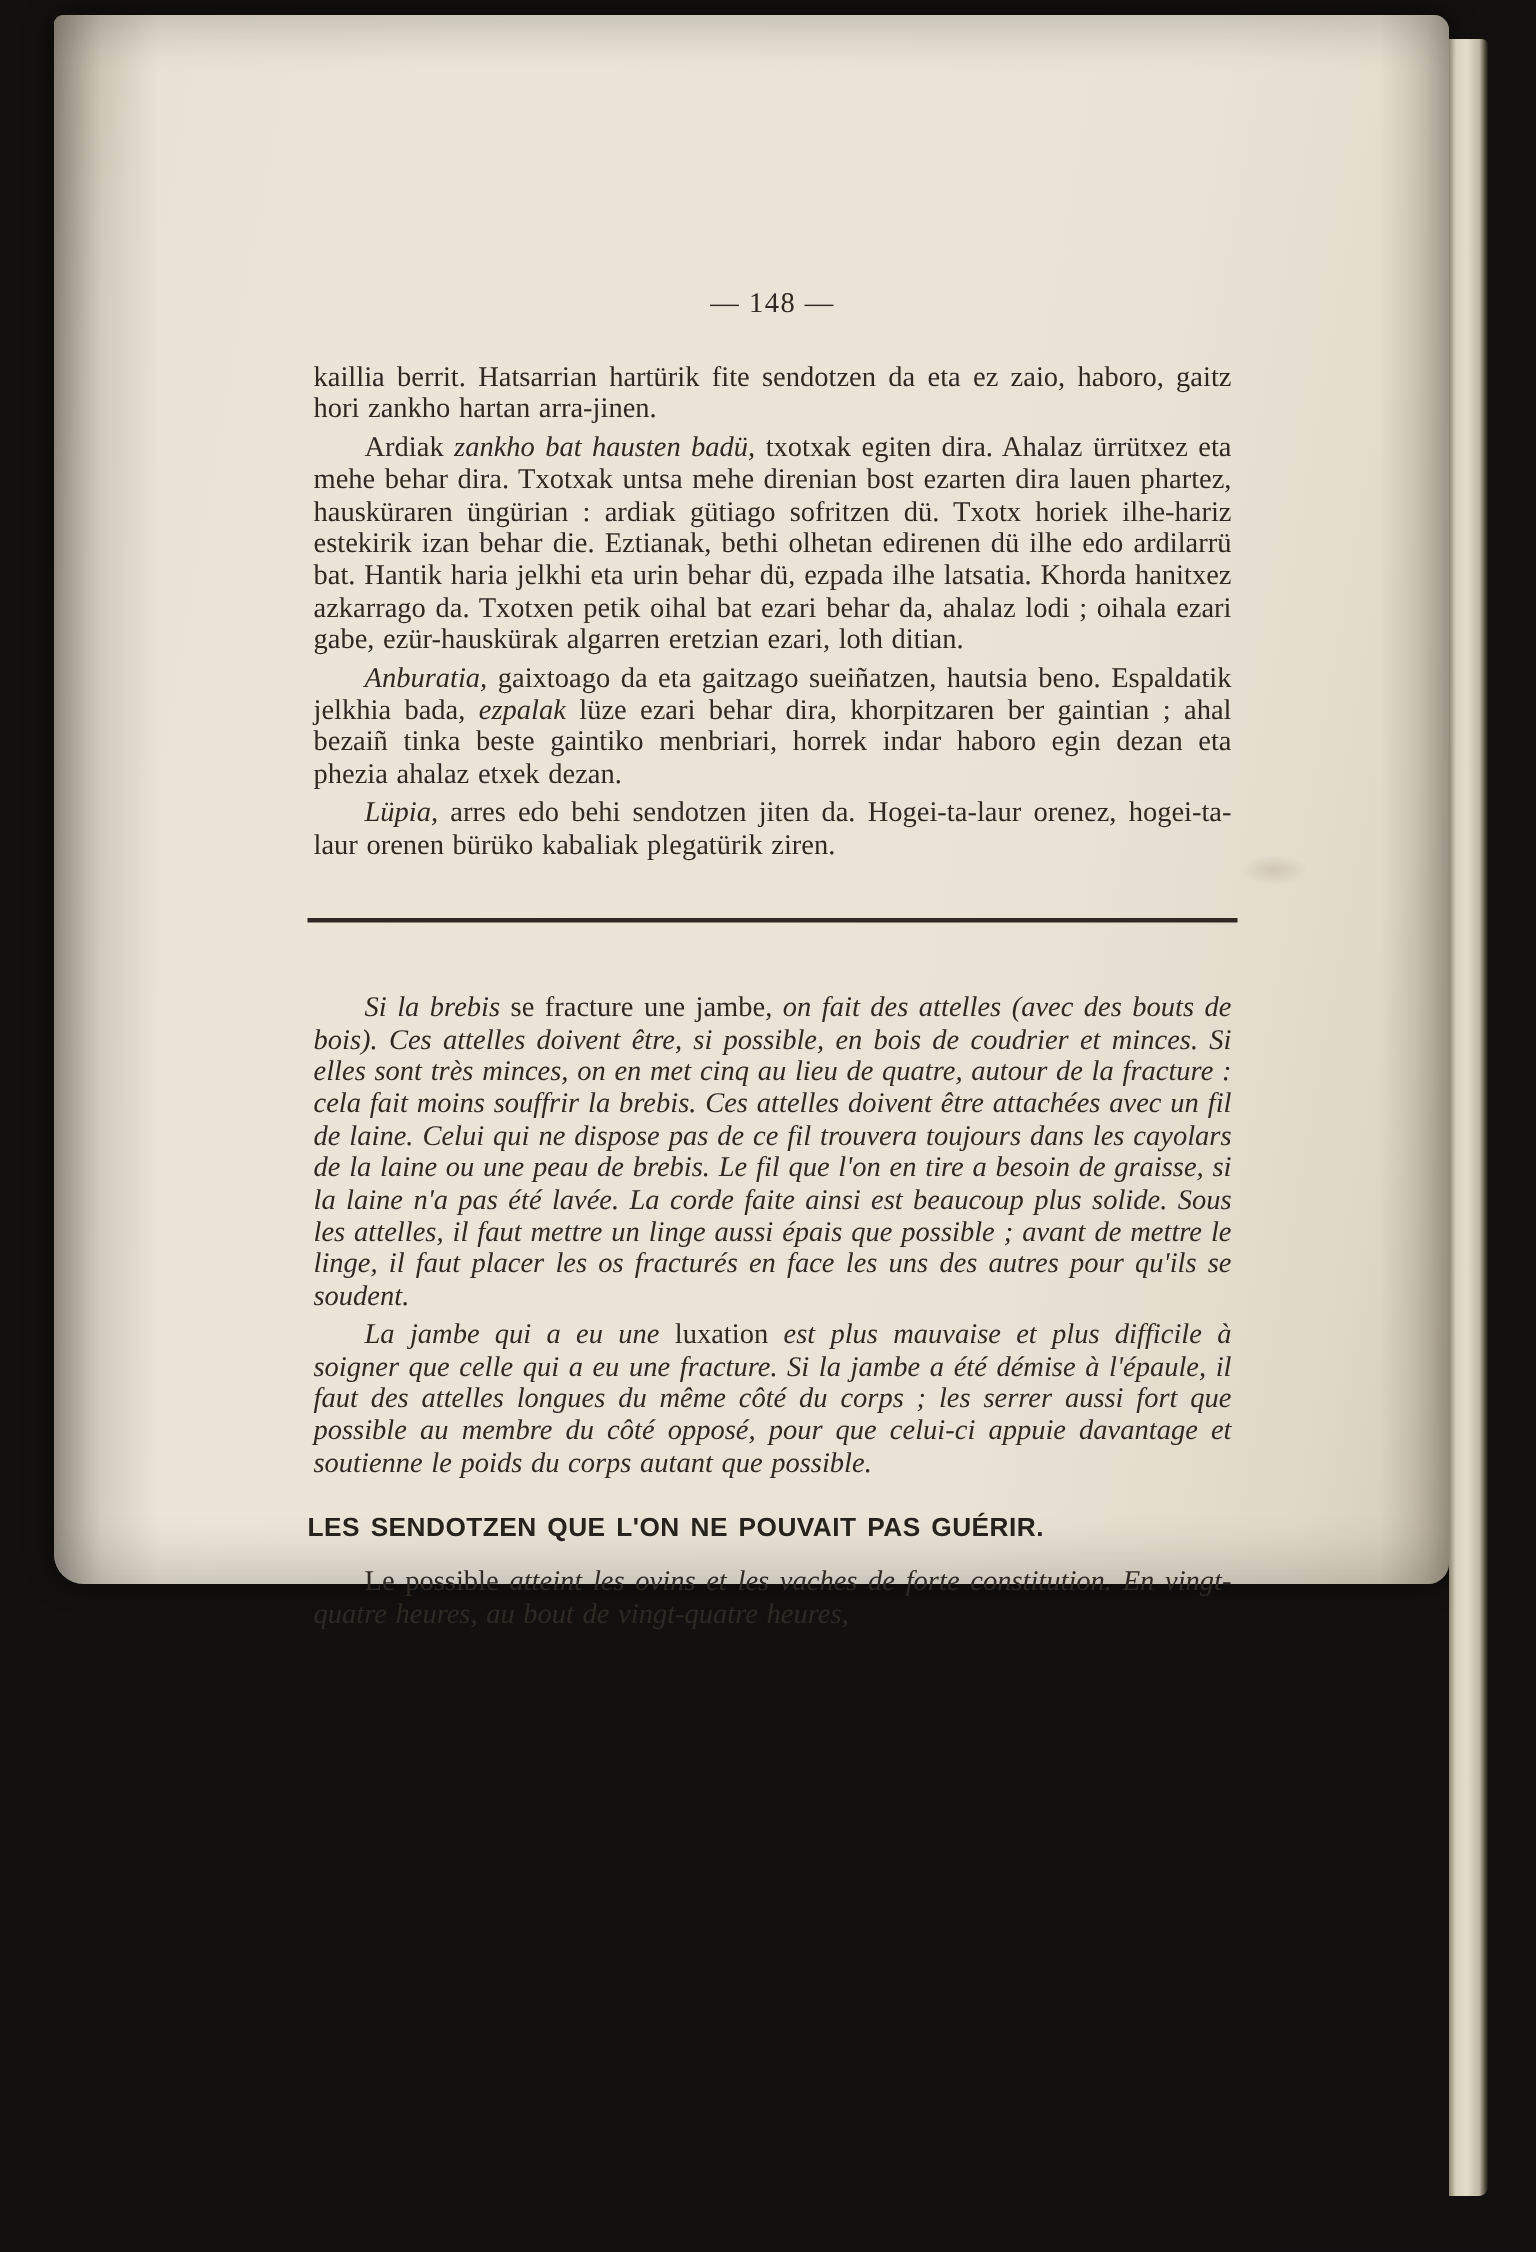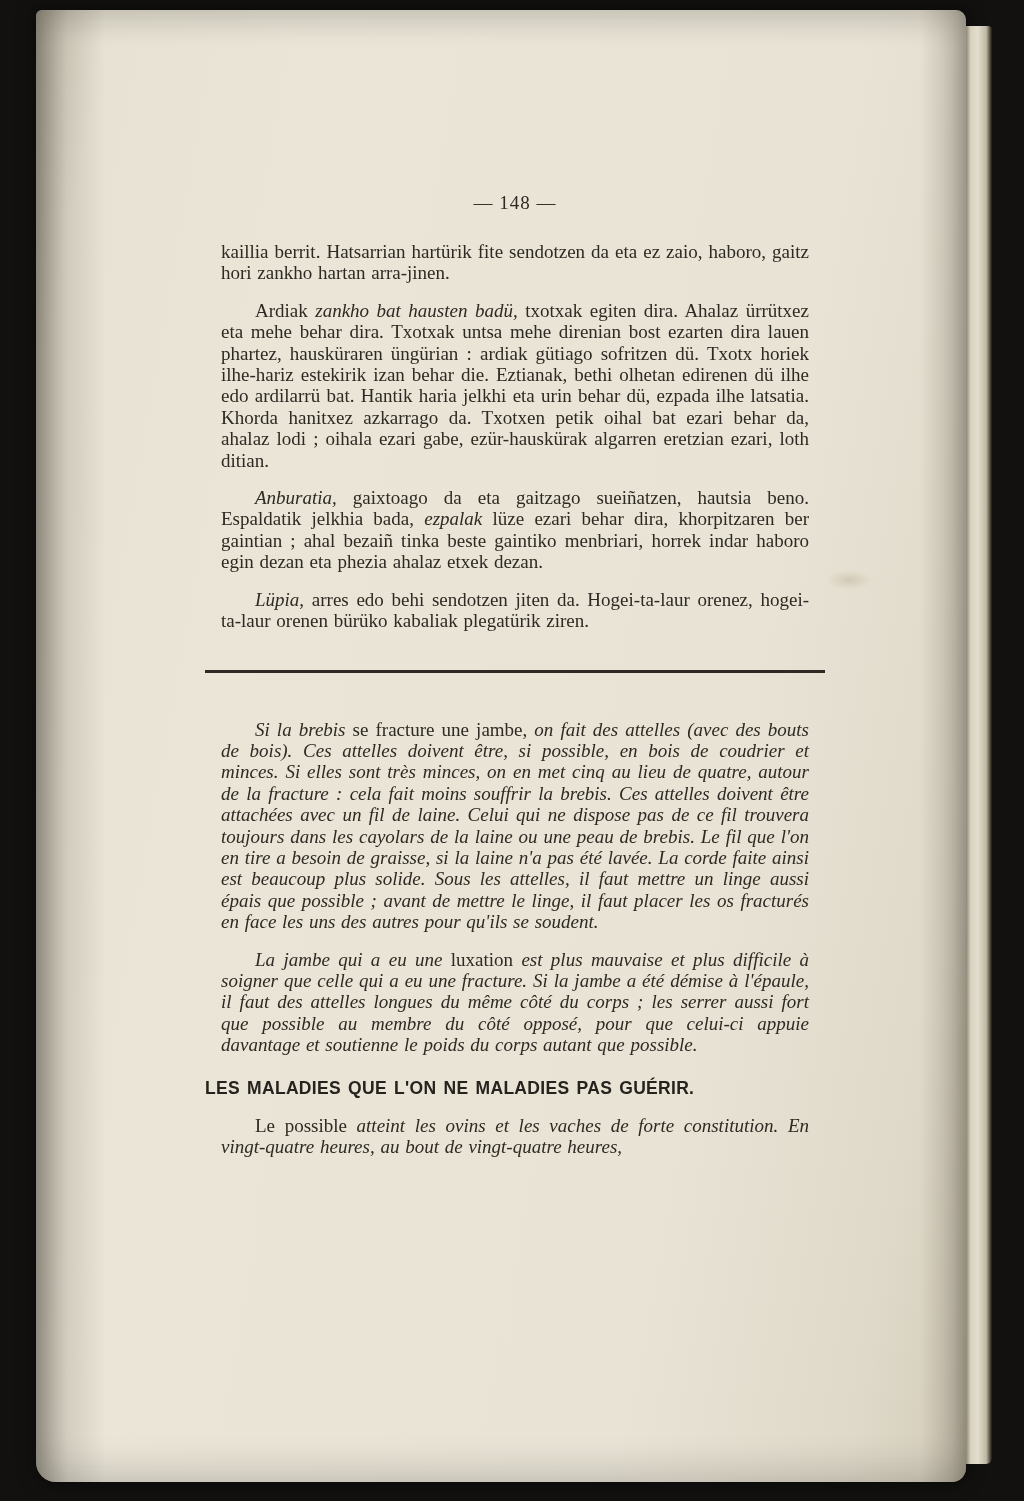--- a/index.html
+++ b/index.html
@@ -13,21 +13,21 @@
     background: #121110;
     overflow: hidden;
     font-family: "Liberation Serif", serif;
   }
 
   .book-page {
     position: absolute;
     left: 36px;
     top: 10px;
     width: 930px;
-    height: 1472px;
+    height: 1046px;
     background: linear-gradient(100deg,
       #d9d3c2 0%, #e7e2d3 6%, #eae5d7 25%,
       #e8e3d5 70%, #e0dacา 90%, #d3ccba 100%);
     background: linear-gradient(100deg,
       #d9d3c2 0%, #e7e2d3 6%, #eae5d7 25%,
       #e8e3d5 70%, #dfd9c9 90%, #d2cbb9 100%);
     border-radius: 6px 10px 14px 20px;
     box-shadow: inset 0 14px 26px rgba(0,0,0,.14),
                 inset 0 -18px 30px rgba(0,0,0,.12),
                 0 0 18px rgba(0,0,0,.6);
@@ -73,21 +73,21 @@
   }
 
   .page-number {
     text-align: center;
     font-size: 19px;
     letter-spacing: 1px;
     margin: 0 0 27px 0;
   }
 
   .para {
-    margin: 16px;
+    margin: 4px;
     font-size: 19px;
     line-height: 21.4px;
     text-align: justify;
     word-spacing: 1px;
   }
   .para.indent { text-indent: 34px; }
   .base-italic { font-style: italic; }
   .base-roman  { font-style: normal; }
   .it { font-style: italic; }
   .rm { font-style: normal; }
@@ -130,19 +130,19 @@
   <div class="page-text">
     <div class="page-number">— 148 —</div>
     <div>
         <p class="para base-roman"><span>kaillia berrit. Hatsarrian hartürik fite sendotzen da eta ez zaio, haboro, gaitz hori zankho hartan arra-jinen.</span></p>
         <p class="para base-roman indent"><span>Ardiak </span><span class="it">zankho bat hausten badü,</span><span> txotxak egiten dira. Ahalaz ürrütxez eta mehe behar dira. Txotxak untsa mehe direnian bost ezarten dira lauen phartez, hausküraren üngürian : ardiak gütiago sofritzen dü. Txotx horiek ilhe-hariz estekirik izan behar die. Eztianak, bethi olhetan edirenen dü ilhe edo ardilarrü bat. Hantik haria jelkhi eta urin behar dü, ezpada ilhe latsatia. Khorda hanitxez azkarrago da. Txotxen petik oihal bat ezari behar da, ahalaz lodi ; oihala ezari gabe, ezür-hauskürak algarren eretzian ezari, loth ditian.</span></p>
         <p class="para base-roman indent"><span class="it">Anburatia,</span><span> gaixtoago da eta gaitzago sueiñatzen, hautsia beno. Espaldatik jelkhia bada, </span><span class="it">ezpalak</span><span> lüze ezari behar dira, khorpitzaren ber gaintian ; ahal bezaiñ tinka beste gaintiko menbriari, horrek indar haboro egin dezan eta phezia ahalaz etxek dezan.</span></p>
         <p class="para base-roman indent"><span class="it">Lüpia,</span><span> arres edo behi sendotzen jiten da. Hogei-ta-laur orenez, hogei-ta-laur orenen bürüko kabaliak plegatürik ziren.</span></p>
         <div class="rule"></div>
         <p class="para base-italic indent"><span>Si la brebis </span><span class="rm">se fracture une jambe,</span><span> on fait des attelles (avec des bouts de bois). Ces attelles doivent être, si possible, en bois de coudrier et minces. Si elles sont très minces, on en met cinq au lieu de quatre, autour de la fracture : cela fait moins souffrir la brebis. Ces attelles doivent être attachées avec un fil de laine. Celui qui ne dispose pas de ce fil trouvera toujours dans les cayolars de la laine ou une peau de brebis. Le fil que l'on en tire a besoin de graisse, si la laine n'a pas été lavée. La corde faite ainsi est beaucoup plus solide. Sous les attelles, il faut mettre un linge aussi épais que possible ; avant de mettre le linge, il faut placer les os fracturés en face les uns des autres pour qu'ils se soudent.</span></p>
         <p class="para base-italic indent"><span>La jambe qui a eu une </span><span class="rm">luxation</span><span> est plus mauvaise et plus difficile à soigner que celle qui a eu une fracture. Si la jambe a été démise à l'épaule, il faut des attelles longues du même côté du corps ; les serrer aussi fort que possible au membre du côté opposé, pour que celui-ci appuie davantage et soutienne le poids du corps autant que possible.</span></p>
-        <h2 class="heading">LES MALADIES QUE L'ON NE MALADIES PAS GUÉRIR.</h2>
+        <h2 class="heading">LES SENDOTZEN QUE L'ON NE POUVAIT PAS GUÉRIR.</h2>
         <p class="para base-italic indent"><span class="rm">Le possible </span><span>atteint les ovins et les vaches de forte constitution. En vingt-quatre heures, au bout de vingt-quatre heures,</span></p>
       </div>
   </div>
 </div>
 
 <div class="next-page-edge"></div>
 
 </body></html>

